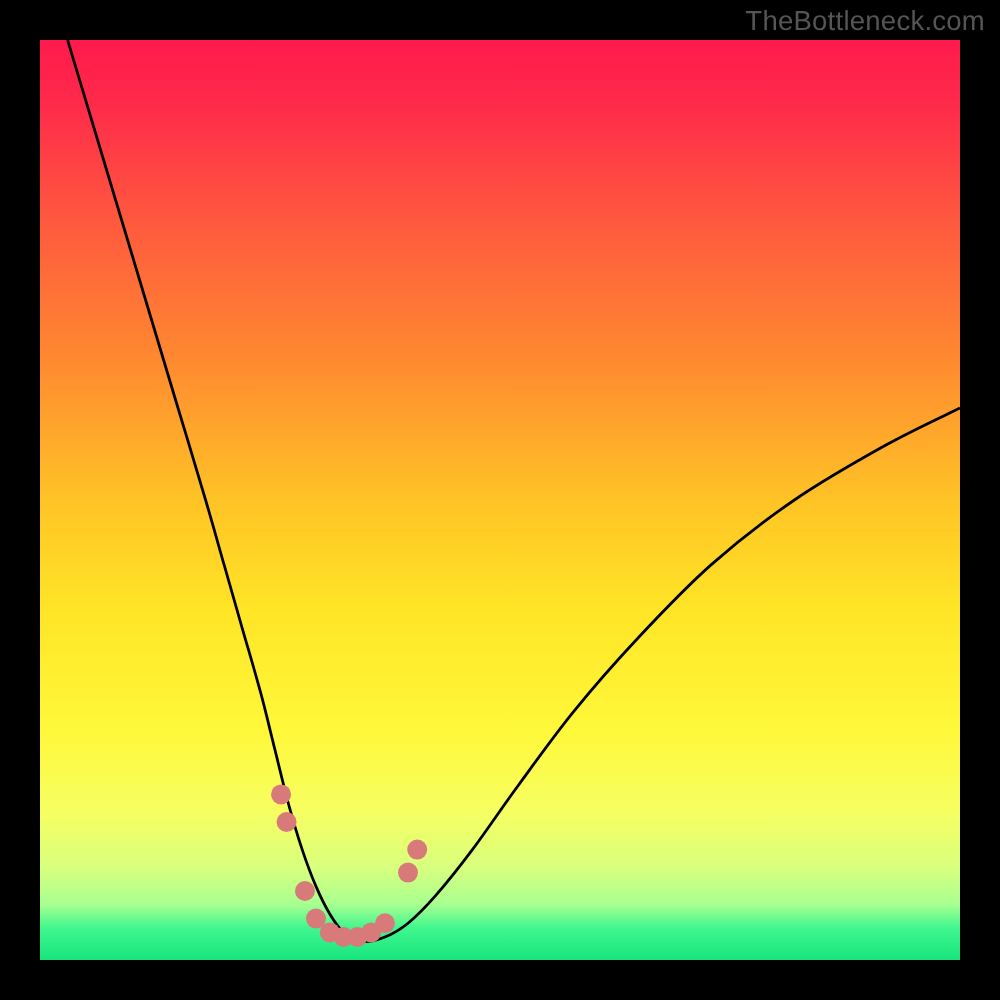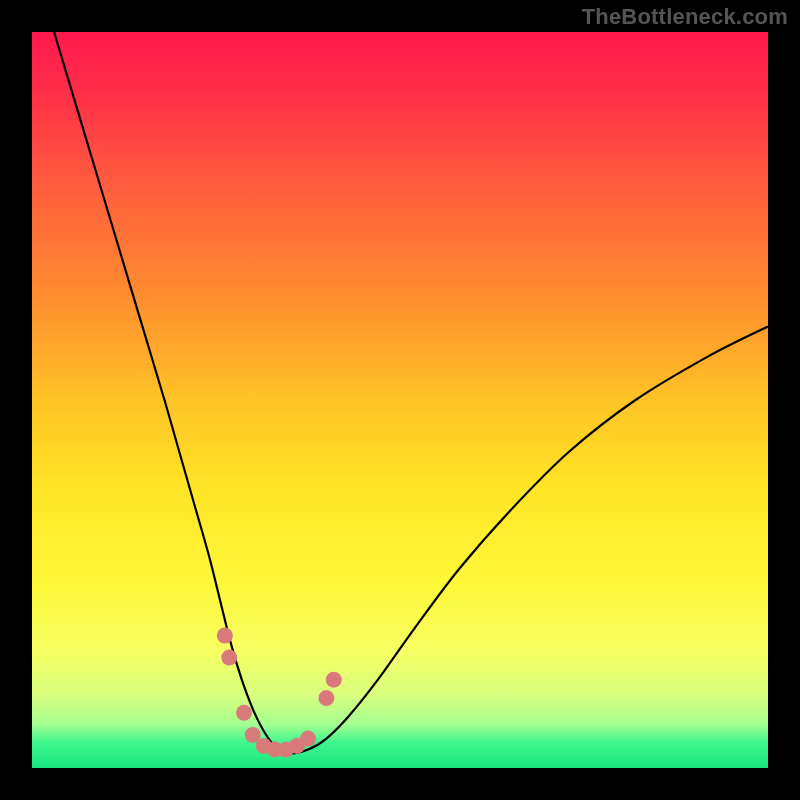--- a/index.html
+++ b/index.html
@@ -25,21 +25,21 @@
     width: 736px;
     height: 736px;
     overflow: hidden;
   }
   .watermark {
     position: absolute;
     top: 4px;
     right: 12px;
     color: #555;
     font-size: 22px;
-    font-weight: 700;
+    font-weight: 400;
     letter-spacing: 0.2px;
     z-index: 20;
   }
   svg { display: block; }
 </style>
 </head>
 <body>
 
 <div class="frame">
   <div class="watermark">TheBottleneck.com</div>

